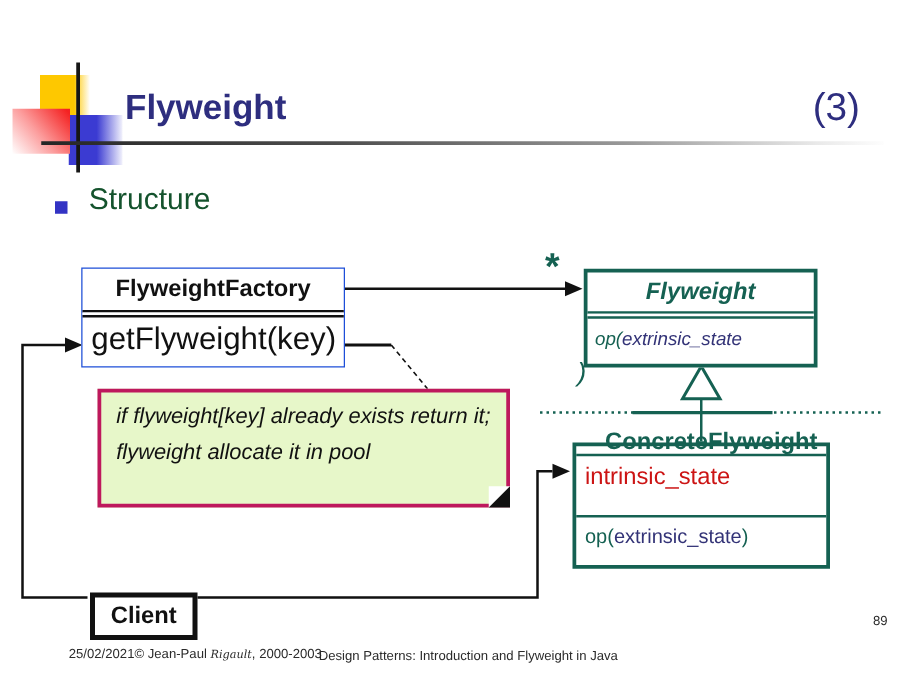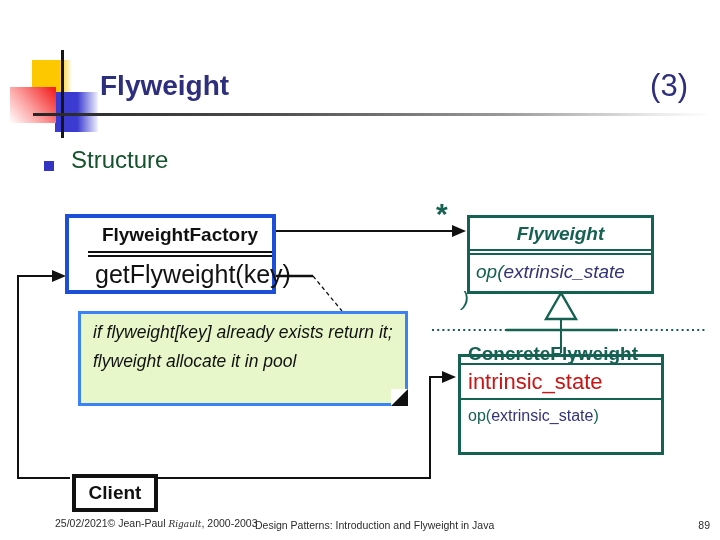--- a/index.html
+++ b/index.html
@@ -21,62 +21,62 @@
 
   .title{left:100px;top:31px;font-size:35px;letter-spacing:0;color:#2e2e7f;line-height:1.1;}
   .subtitle{left:100px;top:70px;font-size:28px;font-weight:bold;color:#2e2e7f;}
   .page-marker{left:600px;top:68px;width:88px;text-align:right;font-size:31px;color:#2e2e7f;}
 
   .bullet-sq{left:44px;top:161px;width:10px;height:10px;background:#3333c4;}
   .bullet-text{left:71px;top:146px;font-size:24px;color:#14532d;}
 
   
   .box{position:absolute;background:#fff;box-sizing:border-box;z-index:2;}
-  .b-black{border:4px solid #1d4ed8;padding-left:19px;}
+  .b-black{border:1px solid #1d4ed8;}
   .b-teal{border:3px solid #156152;}
   .sepb{height:2px;background:#111;}
   .sept{height:2px;background:#156152;}
   .gap2{height:2px;background:#fff;}
 
   #factory{left:65px;top:214px;width:211px;height:80px;}
   .factory-title{height:33px;line-height:34px;text-align:center;font-weight:bold;font-size:19px;}
   .factory-method{height:33px;line-height:34px;font-size:25px;padding-left:7px;white-space:nowrap;}
 
   #flyweight{left:467px;top:215px;width:187px;height:79px;}
   .fw-title{height:31px;line-height:32px;text-align:center;font-weight:bold;font-style:italic;
             font-size:19px;color:#156152;}
-  .fw-method{height:32px;line-height:33px;font-size:19px;font-style:italic;padding-left:6px;white-space:nowrap;}
+  .fw-method{height:32px;line-height:33px;font-size:15px;font-style:italic;padding-left:6px;white-space:nowrap;}
   .teal-txt{color:#156152;}
   .navy-txt{color:#333377;}
   .fw-close{left:462px;top:287px;font-size:21px;font-style:italic;color:#156152;z-index:2;}
 
   .star{left:436px;top:199px;font-size:30px;font-weight:bold;color:#156152;z-index:2;line-height:1;}
 
   #concrete{left:458px;top:354px;width:206px;height:101px;}
-  .cf-title{position:relative;z-index:3;margin:-13px auto 0 auto;width:186px;text-align:left;
+  .cf-title{position:relative;z-index:3;margin:-13px auto 0 auto;width:186px;text-align:right;
             font-weight:bold;font-size:19px;line-height:19px;color:#156152;word-break:break-all;}
-  .cf-attr{height:33px;line-height:34px;font-size:22px;padding-left:7px;color:#cc1414;white-space:nowrap;}
+  .cf-attr{height:47px;line-height:34px;font-size:19px;padding-left:7px;color:#cc1414;white-space:nowrap;}
   .cf-method{height:31px;line-height:32px;font-size:16px;padding-left:7px;white-space:nowrap;}
 
   #client{left:72px;top:462px;width:86px;height:38px;border:4px solid #111;
           font-weight:bold;font-size:19px;text-align:center;line-height:30px;margin-top:12px;}
 
-  #note{left:78px;top:311px;width:330px;height:95px;background:#e7f7c9;border:3px solid #3b82f6;overflow:visible;}
+  #note{left:78px;top:311px;width:330px;height:95px;background:#e7f7c9;border:3px solid #be185d;overflow:visible;}
   .note-text{padding:4px 0 0 12px;font-style:italic;font-size:17.5px;line-height:29px;white-space:nowrap;}
   .dog-cut{position:absolute;right:-3px;bottom:-3px;width:17px;height:17px;background:#fff;}
   .dog-fold{position:absolute;right:-3px;bottom:-3px;width:0;height:0;
             border-left:17px solid transparent;border-bottom:17px solid #111;}
 
   .connectors{position:absolute;left:0;top:0;z-index:1;}
 
   .footer{font-size:10.5px;color:#2b2b2b;}
   .footer-left{left:55px;top:517px;}
   .footer-script{font-family:"DejaVu Serif",serif;font-style:italic;font-size:9px;}
   .footer-center{left:255px;top:519px;}
-  .footer-page{left:660px;top:519px;width:50px;text-align:right;}
+  .footer-page{left:660px;top:491px;width:50px;text-align:right;}
 </style>
 </head>
 <body>
 
 <div class="slide">
 
   <div class="sq sq-yellow abs"></div>
   <div class="sq sq-blue abs"></div>
   <div class="sq sq-red abs"></div>
   <div class="logo-vline abs"></div>

